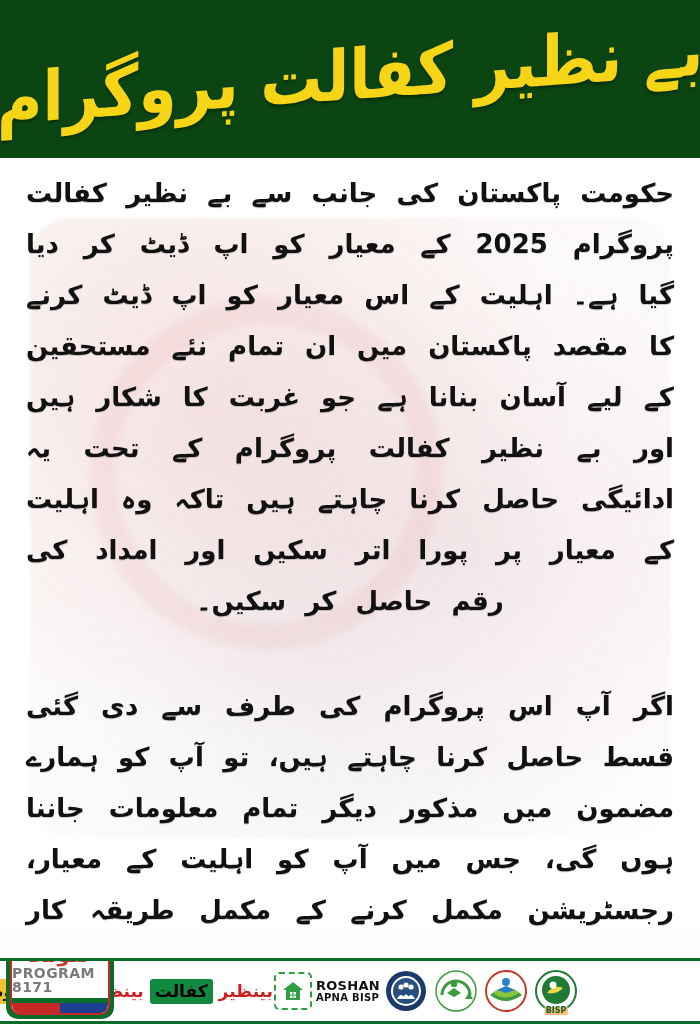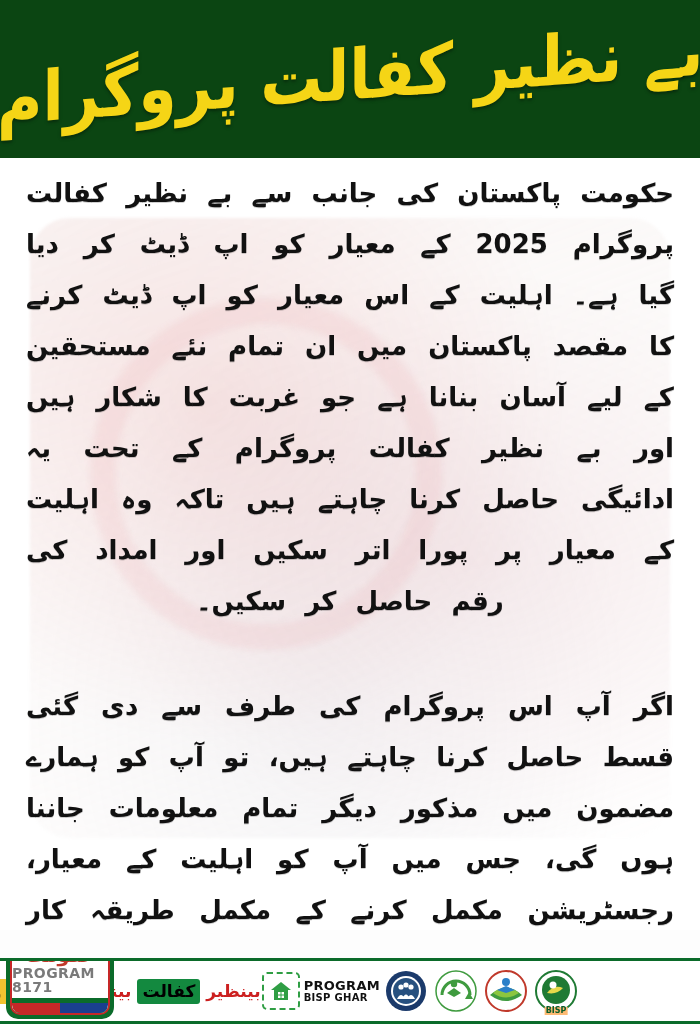--- a/index.html
+++ b/index.html
@@ -365,22 +365,22 @@
     <div class="roshan-logo">
       <span class="roshan-mark">
         <svg width="24" height="24" viewBox="0 0 24 24" aria-hidden="true">
           <path d="M12 3 L22 11 H19 V21 H5 V11 H2 Z" fill="#2f9e44"></path>
           <rect x="9" y="13" width="6" height="6" fill="#ffffff"></rect>
           <line x1="12" y1="13" x2="12" y2="19" stroke="#2f9e44" stroke-width="1"></line>
           <line x1="9" y1="16" x2="15" y2="16" stroke="#2f9e44" stroke-width="1"></line>
         </svg>
       </span>
       <span class="roshan-text">
-        <span class="r1">PROGRAM</span>
-        <span class="r2">BISP GHAR</span>
+        <span class="r1">ROSHAN</span>
+        <span class="r2">APNA BISP</span>
       </span>
     </div>
 
     <div class="badges-row">
       <span class="badge badge-plain-red">بینظیر</span>
       <span class="badge badge-green">کفالت</span>
       <span class="badge badge-plain-red">بینظیر</span>
       <span class="badge badge-yellow">تعلیمی وظائف</span>
     </div>
 

